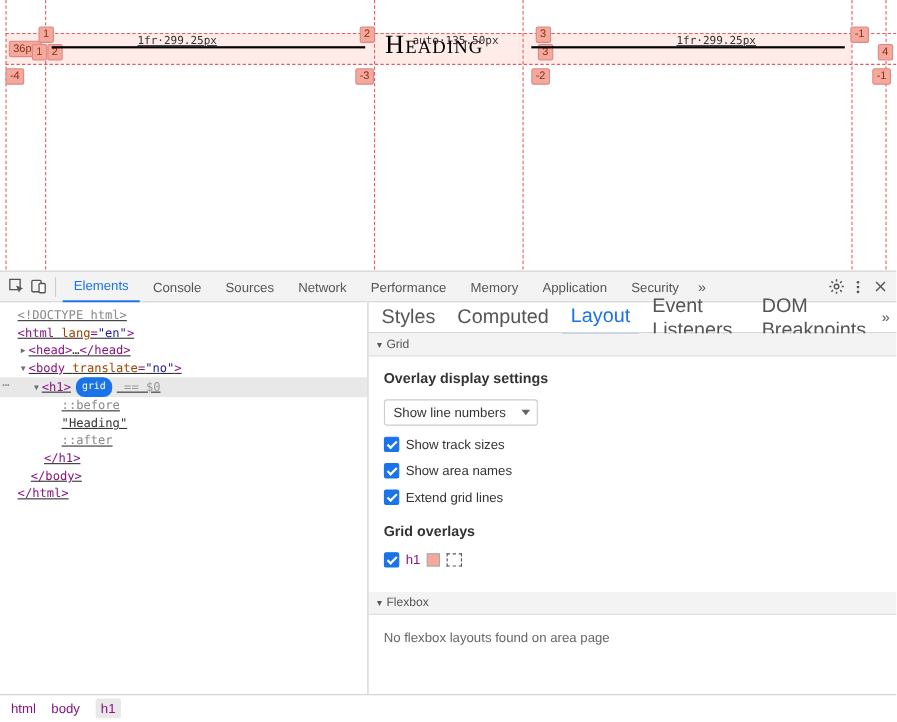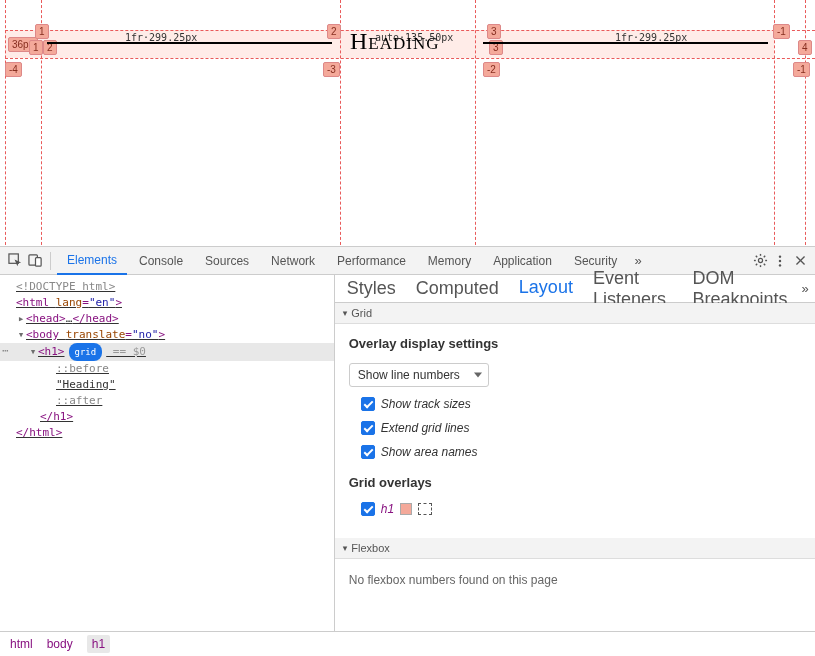--- a/index.html
+++ b/index.html
@@ -46,21 +46,21 @@
 
 .sidebar-panel { flex: 1; display: flex; flex-direction: column; background: #fff; }
 .sidebar-tabs { display: flex; align-items: center; height: 28px; border-bottom: 1px solid #ccc; padding: 0 4px; gap: 4px; }
 .stab { padding: 5px 8px; color: #555; cursor: pointer; font-size: 18px; }
 .stab.active { color: #1a73e8; border-bottom: 2px solid #1a73e8; }
 .section-header { background: #f3f3f3; border-bottom: 1px solid #ddd; padding: 4px 8px; font-size: 11px; color: #555; display: flex; align-items: center; gap: 4px; }
 .section-body { padding: 12px 14px; }
 .section-title { font-size: 13px; font-weight: bold; margin-bottom: 12px; }
 .select-box { border: 1px solid #ccc; border-radius: 3px; background: #fff; padding: 4px 22px 4px 8px; font-size: 12px; display: inline-flex; align-items: center; position: relative; cursor: pointer; min-width: 140px; }
 .select-box::after { content: ""; position: absolute; right: 6px; top: 50%; width: 0; height: 0; border-left: 4px solid transparent; border-right: 4px solid transparent; border-top: 5px solid #666; transform: translateY(-50%); }
-.chk-row { display: flex; align-items: center; gap: 6px; margin: 10px 12px; font-style: italic; }
+.chk-row { display: flex; align-items: center; gap: 6px; margin: 10px 0; }
 .chk { width: 14px; height: 14px; border: 1px solid #1a73e8; border-radius: 2px; background: #1a73e8; position: relative; cursor: pointer; }
 .chk::after { content: ""; position: absolute; left: 4px; top: 1px; width: 3px; height: 7px; border: solid #fff; border-width: 0 2px 2px 0; transform: rotate(45deg); }
 .swatch { width: 12px; height: 12px; background: #f4a99a; border: 1px solid #aaa; }
 .dashed-ico { width: 14px; height: 12px; border: 1px dashed #555; display: inline-block; }
 .empty-msg { color: #666; padding: 14px; font-size: 12px; }
 
 
 .breadcrumbs { height: 24px; border-top: 1px solid #ccc; display: flex; align-items: center; padding: 0 10px; gap: 14px; font-size: 12px; color: #881280; background: #fff; }
 .breadcrumbs .bc.sel { background: #e8e8e8; padding: 2px 5px; border-radius: 2px; }
 
@@ -174,20 +174,21 @@
     <div class="dom-tree">
       <div class="dom-line"><span class="pseudo">&lt;!DOCTYPE html&gt;</span></div>
       <div class="dom-line"><span class="tag-color">&lt;html </span><span class="attr-name">lang</span><span class="tag-color">=</span><span class="attr-val">"en"</span><span class="tag-color">&gt;</span></div>
       <div class="dom-line" style="padding-left:28px"><span class="tw">▸</span><span class="tag-color">&lt;head&gt;</span><span class="text-node">…</span><span class="tag-color">&lt;/head&gt;</span></div>
       <div class="dom-line" style="padding-left:28px"><span class="tw">▾</span><span class="tag-color">&lt;body </span><span class="attr-name">translate</span><span class="tag-color">=</span><span class="attr-val">"no"</span><span class="tag-color">&gt;</span></div>
       <div class="dom-line selected" style="padding-left:40px"><span class="sel-dots">⋯</span><span class="tw">▾</span><span class="tag-color">&lt;h1&gt;</span><span class="badge-grid">grid</span><span class="eq-mark"> == $0</span></div>
       <div class="dom-line" style="padding-left:56px"><span class="pseudo">::before</span></div>
       <div class="dom-line" style="padding-left:56px"><span class="text-node">"Heading"</span></div>
       <div class="dom-line" style="padding-left:56px"><span class="pseudo">::after</span></div>
       <div class="dom-line" style="padding-left:40px"><span class="tag-color">&lt;/h1&gt;</span></div>
+      <div class="dom-line" style="padding-left:28px"><span class="tag-color">&lt;/body&gt;</span></div>
       <div class="dom-line"><span class="tag-color">&lt;/html&gt;</span></div>
     </div>
   </div>
 
   <div class="sidebar-panel">
     <div class="sidebar-tabs">
       <div class="stab">Styles</div>
       <div class="stab">Computed</div>
       <div class="stab active">Layout</div>
       <div class="stab">Event Listeners</div>
@@ -202,39 +203,39 @@
       <div class="section-title">Overlay display settings</div>
       <div class="select-box">
           <span>Show line numbers</span>
         </div>
       <div class="chk-row">
           <span class="chk"></span>
           <span>Show track sizes</span>
         </div>
       <div class="chk-row">
           <span class="chk"></span>
+          <span>Show area names</span>
+        </div>
+      <div class="chk-row">
+          <span class="chk"></span>
           <span>Extend grid lines</span>
-        </div>
-      <div class="chk-row">
-          <span class="chk"></span>
-          <span>Show area names</span>
         </div>
       <div class="section-title" style="margin-top:16px">Grid overlays</div>
       <div class="chk-row">
         <span class="chk"></span>
         <span style="color:#881280">h1</span>
         <span class="swatch"></span>
         <span class="dashed-ico"></span>
       </div>
     </div>
     <div class="section-header">
         <span style="font-size:9px">▾</span>
         <span>Flexbox</span>
       </div>
-    <div class="empty-msg">No flexbox numbers found on this page</div>
+    <div class="empty-msg">No flexbox layouts found on area page</div>
   </div>
 </div>
 
 <div class="breadcrumbs">
   <span class="bc">html</span>
   <span class="bc">body</span>
   <span class="bc sel">h1</span>
 </div>
 
 </body></html>

